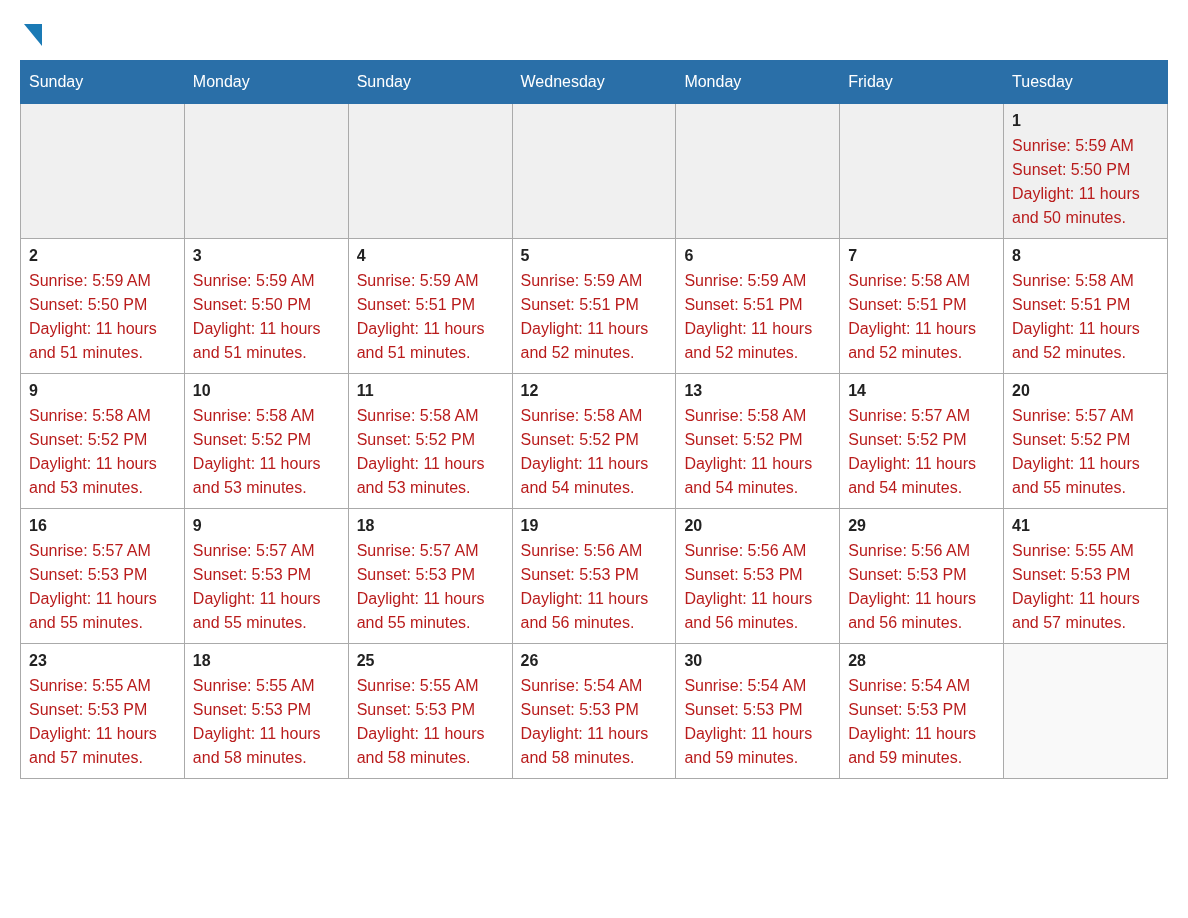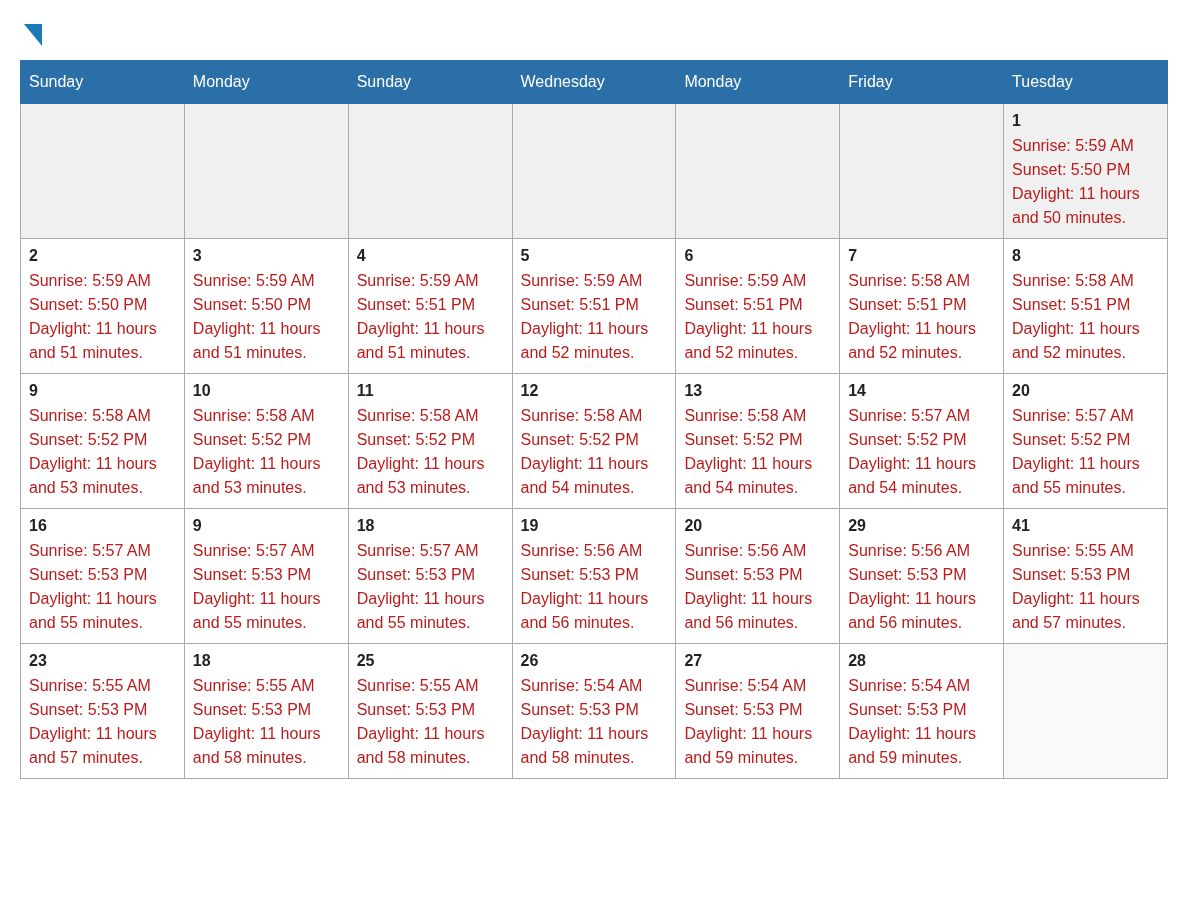--- a/index.html
+++ b/index.html
@@ -240,21 +240,21 @@
         </td>
         <td>
           <span class="day-number">25</span>
           <div class="day-info">Sunrise: 5:55 AM<br>Sunset: 5:53 PM<br>Daylight: 11 hours and 58 minutes.</div>
         </td>
         <td>
           <span class="day-number">26</span>
           <div class="day-info">Sunrise: 5:54 AM<br>Sunset: 5:53 PM<br>Daylight: 11 hours and 58 minutes.</div>
         </td>
         <td>
-          <span class="day-number">27</span>
+          <span class="day-number">30</span>
           <div class="day-info">Sunrise: 5:54 AM<br>Sunset: 5:53 PM<br>Daylight: 11 hours and 59 minutes.</div>
         </td>
         <td>
           <span class="day-number">28</span>
           <div class="day-info">Sunrise: 5:54 AM<br>Sunset: 5:53 PM<br>Daylight: 11 hours and 59 minutes.</div>
         </td>
         <td class="empty-cell"></td>
       </tr>
     </tbody>
 </table>

